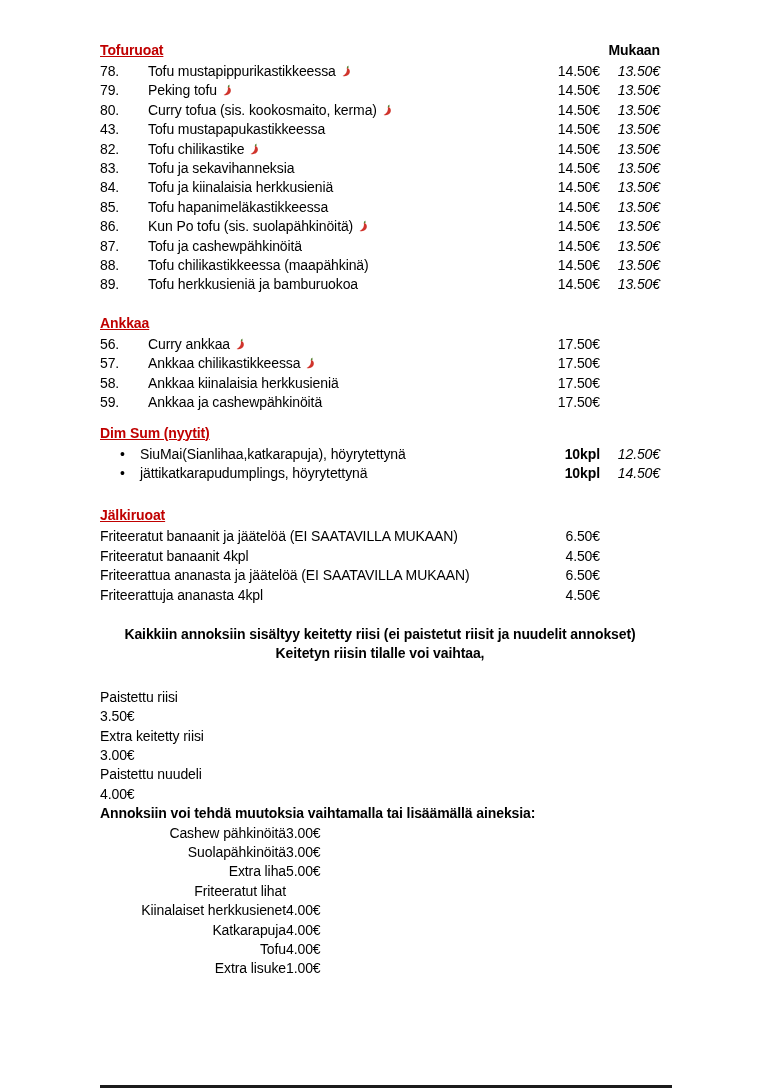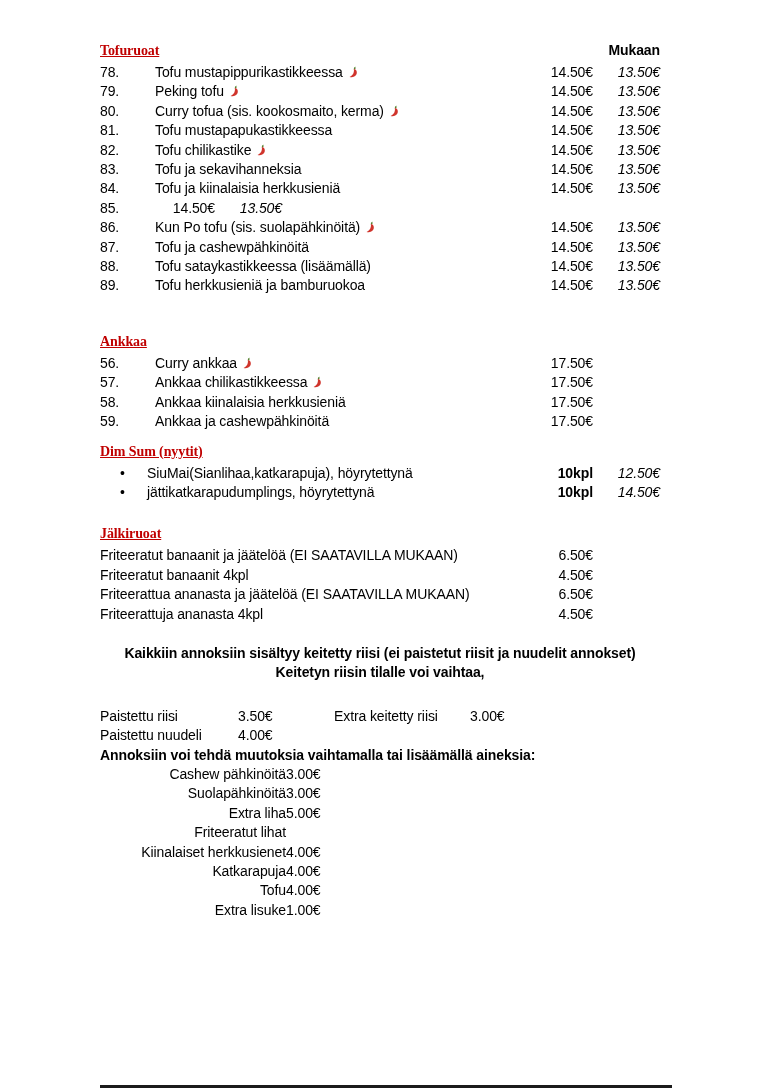--- a/index.html
+++ b/index.html
@@ -4,36 +4,36 @@
 <style>
   * { margin:0; padding:0; box-sizing:border-box; }
   html,body { background:#ffffff; }
   .page {
     width:768px; height:1088px; background:#ffffff; position:relative;
     font-family:"Liberation Sans", sans-serif; font-size:14px; color:#000;
     letter-spacing:-0.1px; overflow:hidden;
   }
   .content { padding:40px 108px 0 100px; }
   .heading-row { display:flex; justify-content:space-between; align-items:baseline; line-height:20px; margin-bottom:2px; }
-  .heading { color:#C00000; font-weight:bold; text-decoration:underline;font-family:Liberation Serif, serif; }
+  .heading { color:#C00000; font-weight:bold; text-decoration:underline; }
   .mukaan { font-weight:bold; }
-  .row { display:flex; line-height:19.4px;gap:7px; }
+  .row { display:flex; line-height:19.4px; }
   .cell-num { width:48px; flex:none; }
   .cell-bullet { width:20px; margin-left:20px; flex:none; }
   .cell-name { flex:1; min-width:0; white-space:nowrap; }
   .cell-p1 { width:60px; flex:none; text-align:right; white-space:nowrap; }
   .cell-p2 { width:52px; margin-left:8px; flex:none; text-align:right; white-space:nowrap;font-style:italic; }
   .bold { font-weight:bold; }
-  .section-ankkaa { margin-top:36px; }
+  .section-ankkaa { margin-top:18px; }
   .section-dimsum { margin-top:10px; }
   .section-jalkiruoat { margin-top:22px; }
   .notes { margin-top:20px; font-weight:bold; line-height:19.4px; }
   .nowrap { white-space:nowrap;text-align:center; }
   .swaps { margin-top:24px; }
-  .swap-row { display:flex; line-height:19.4px; }
+  .swap-row { display:flex; line-height:19.4px;flex-direction:column; }
   .swap-name { width:138px; flex:none; }
   .swap-price { width:96px; flex:none; }
   .swap-name2 { width:136px; flex:none; }
   .swap-price2 { flex:1; }
   .extras-heading { font-weight:bold; line-height:19.4px; white-space:nowrap; }
   .extra-row { display:flex; line-height:19.4px; }
   .extra-name { width:186px; flex:none;text-align:right; }
   .extra-price { flex:1; }
   .chili { margin-left:4px; vertical-align:-2px; }
   .bottom-rule { position:absolute; left:100px; right:96px; bottom:0; height:3px; background:#1b1b1b; }
@@ -70,21 +70,21 @@
           <div class="row">
             <span class="cell-num">80.</span>
             <span class="cell-name"><span>Curry tofua (sis. kookosmaito, kerma)</span><svg viewBox="0 0 16 16" width="12" height="14" class="chili">
                 <path d="M10.8 4.2 C13.2 5.6 13.9 8.9 12.3 11.6 C10.6 14.4 6.9 15.6 3.4 14.5 C6.6 13.2 8.6 10.9 9.1 7.8 C9.4 6.2 9.3 5 9 3.9 Z" fill="#D0342C"></path>
                 <path d="M9.2 4.4 C8.9 2.8 9.8 1.4 11.6 1.1 C11.1 2 11 2.9 11.4 4.1 Z" fill="#56812F"></path>
               </svg></span>
             <span class="cell-p1">14.50€</span>
             <span class="cell-p2">13.50€</span>
           </div>
           <div class="row">
-            <span class="cell-num">81.</span>
+            <span class="cell-num">43.</span>
             <span class="cell-name"><span>Tofu mustapapukastikkeessa</span></span>
             <span class="cell-p1">14.50€</span>
             <span class="cell-p2">13.50€</span>
           </div>
           <div class="row">
             <span class="cell-num">82.</span>
             <span class="cell-name"><span>Tofu chilikastike</span><svg viewBox="0 0 16 16" width="12" height="14" class="chili">
                 <path d="M10.8 4.2 C13.2 5.6 13.9 8.9 12.3 11.6 C10.6 14.4 6.9 15.6 3.4 14.5 C6.6 13.2 8.6 10.9 9.1 7.8 C9.4 6.2 9.3 5 9 3.9 Z" fill="#D0342C"></path>
                 <path d="M9.2 4.4 C8.9 2.8 9.8 1.4 11.6 1.1 C11.1 2 11 2.9 11.4 4.1 Z" fill="#56812F"></path>
               </svg></span>
@@ -98,41 +98,42 @@
             <span class="cell-p2">13.50€</span>
           </div>
           <div class="row">
             <span class="cell-num">84.</span>
             <span class="cell-name"><span>Tofu ja kiinalaisia herkkusieniä</span></span>
             <span class="cell-p1">14.50€</span>
             <span class="cell-p2">13.50€</span>
           </div>
           <div class="row">
             <span class="cell-num">85.</span>
+            <span class="cell-name"><span>Tofu hapanimeläkastikkeessa</span></span>
             <span class="cell-p1">14.50€</span>
             <span class="cell-p2">13.50€</span>
           </div>
           <div class="row">
             <span class="cell-num">86.</span>
             <span class="cell-name"><span>Kun Po tofu (sis. suolapähkinöitä)</span><svg viewBox="0 0 16 16" width="12" height="14" class="chili">
                 <path d="M10.8 4.2 C13.2 5.6 13.9 8.9 12.3 11.6 C10.6 14.4 6.9 15.6 3.4 14.5 C6.6 13.2 8.6 10.9 9.1 7.8 C9.4 6.2 9.3 5 9 3.9 Z" fill="#D0342C"></path>
                 <path d="M9.2 4.4 C8.9 2.8 9.8 1.4 11.6 1.1 C11.1 2 11 2.9 11.4 4.1 Z" fill="#56812F"></path>
               </svg></span>
             <span class="cell-p1">14.50€</span>
             <span class="cell-p2">13.50€</span>
           </div>
           <div class="row">
             <span class="cell-num">87.</span>
             <span class="cell-name"><span>Tofu ja cashewpähkinöitä</span></span>
             <span class="cell-p1">14.50€</span>
             <span class="cell-p2">13.50€</span>
           </div>
           <div class="row">
             <span class="cell-num">88.</span>
-            <span class="cell-name"><span>Tofu sataykastikkeessa (lisäämällä)</span></span>
+            <span class="cell-name"><span>Tofu chilikastikkeessa (maapähkinä)</span></span>
             <span class="cell-p1">14.50€</span>
             <span class="cell-p2">13.50€</span>
           </div>
           <div class="row">
             <span class="cell-num">89.</span>
             <span class="cell-name"><span>Tofu herkkusieniä ja bamburuokoa</span></span>
             <span class="cell-p1">14.50€</span>
             <span class="cell-p2">13.50€</span>
           </div>
         </section>

